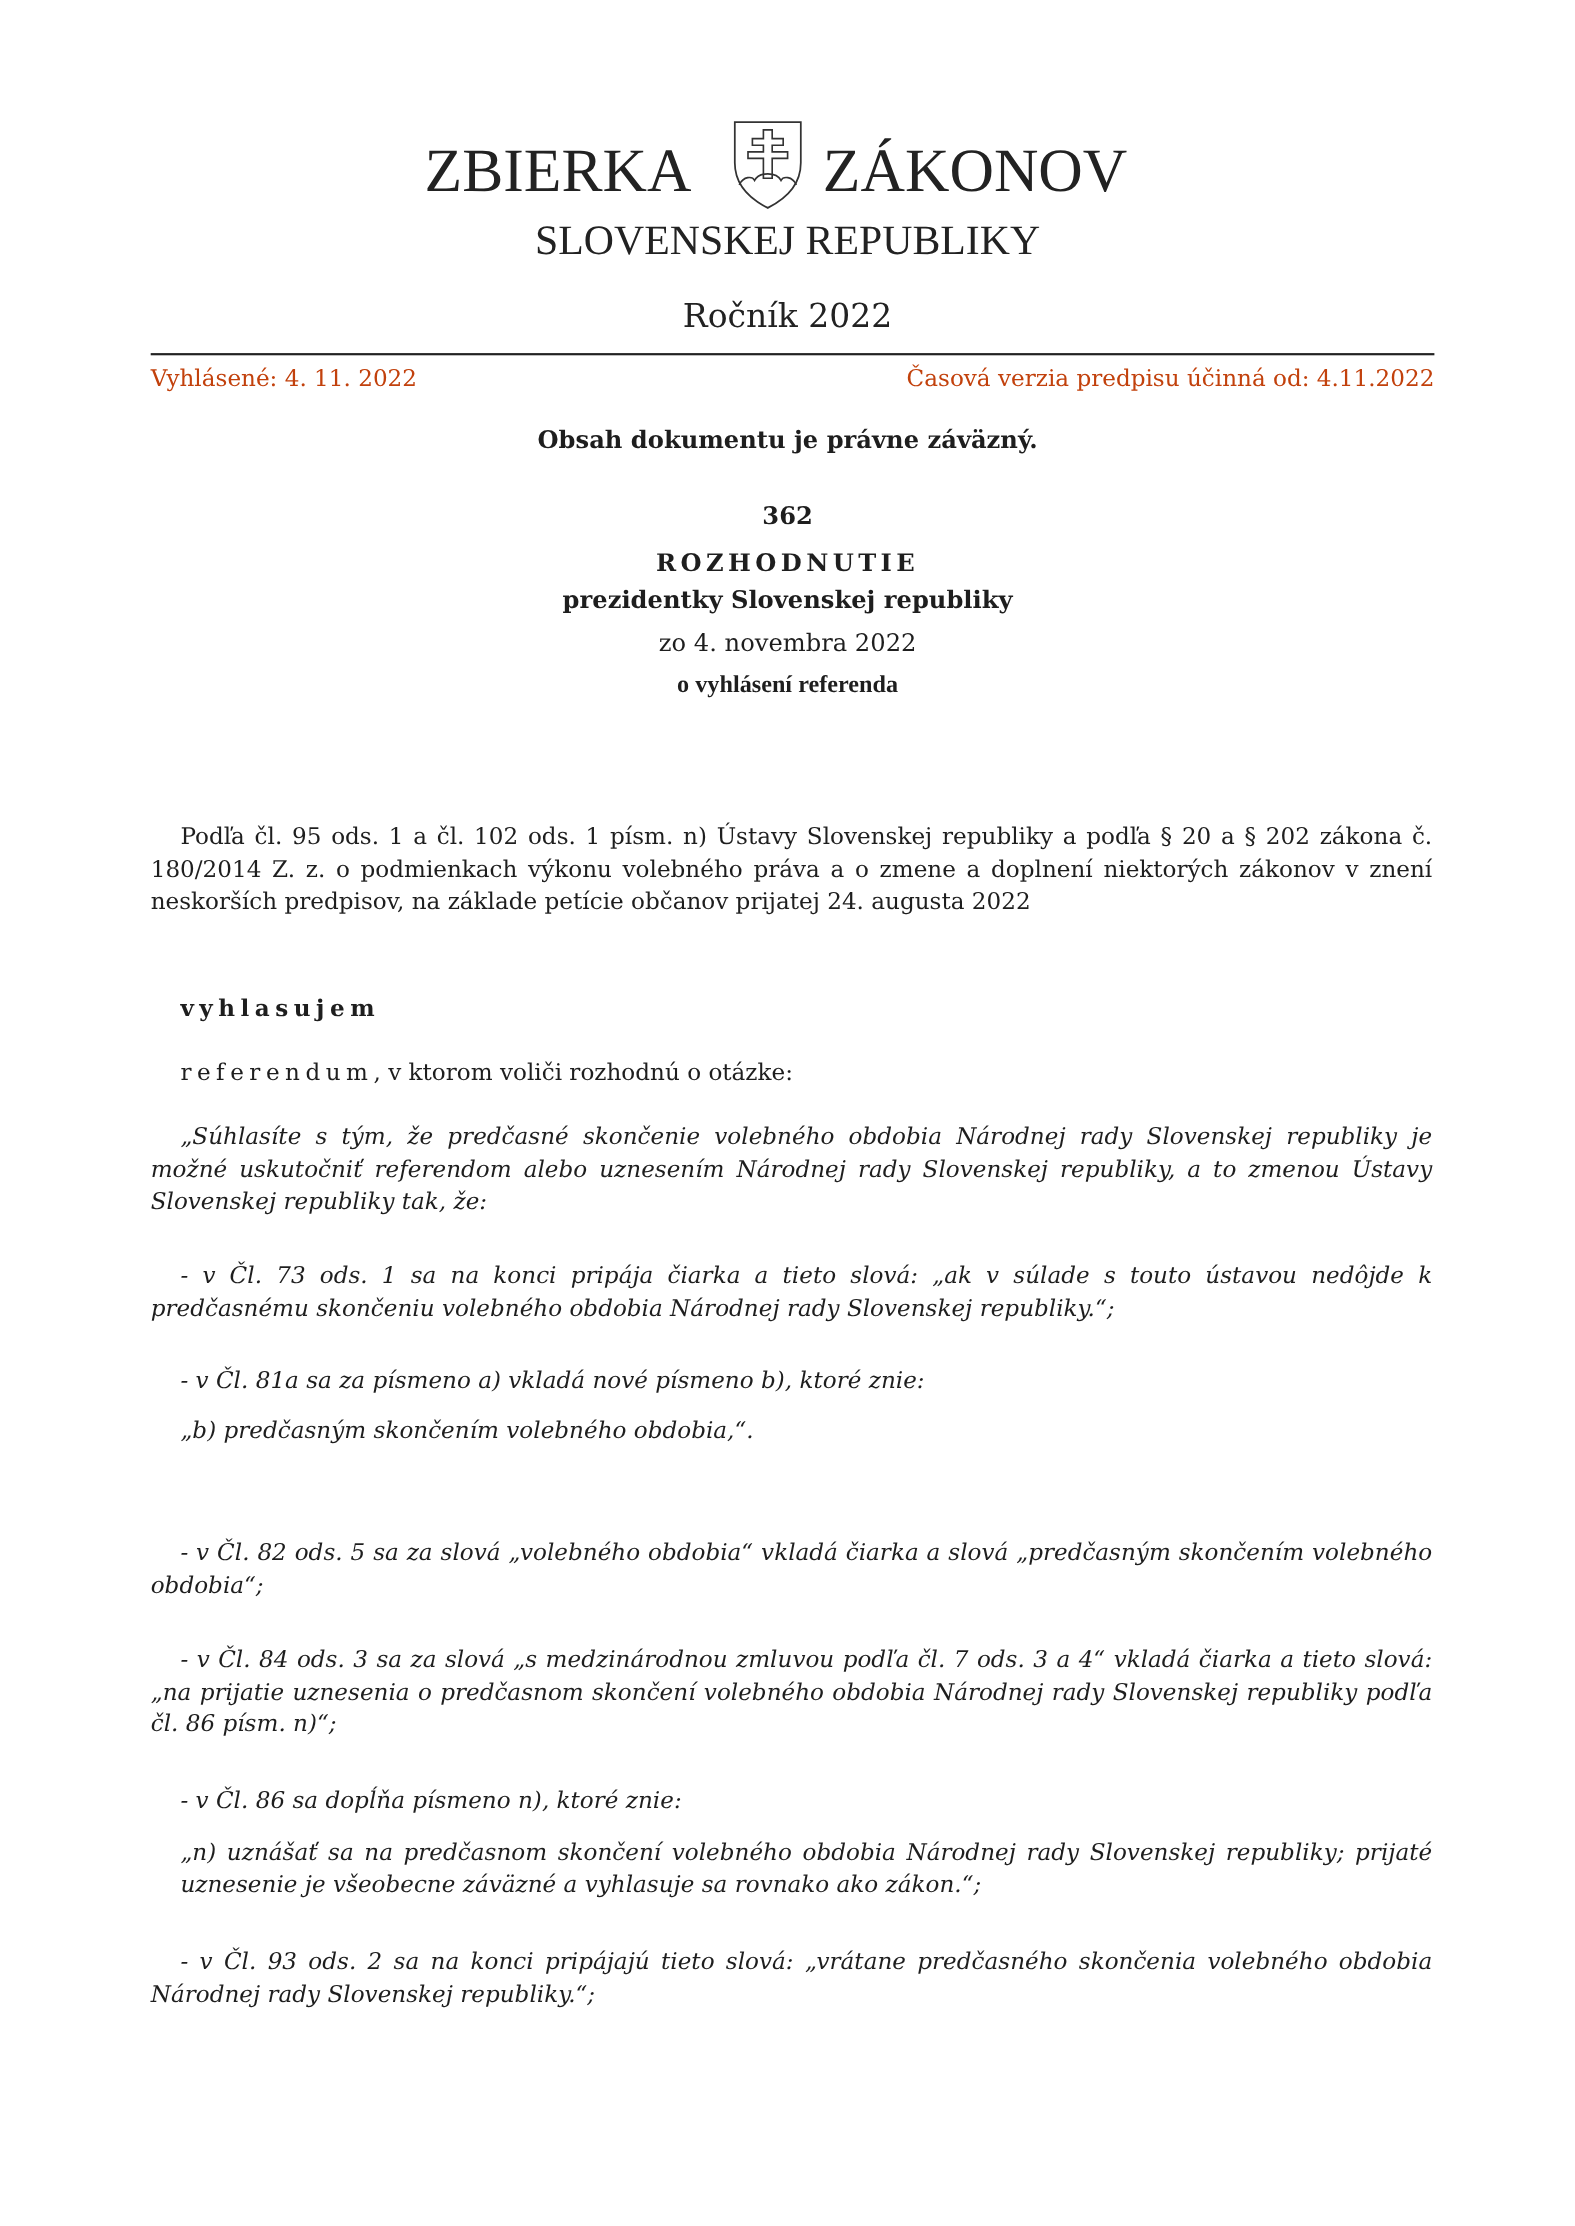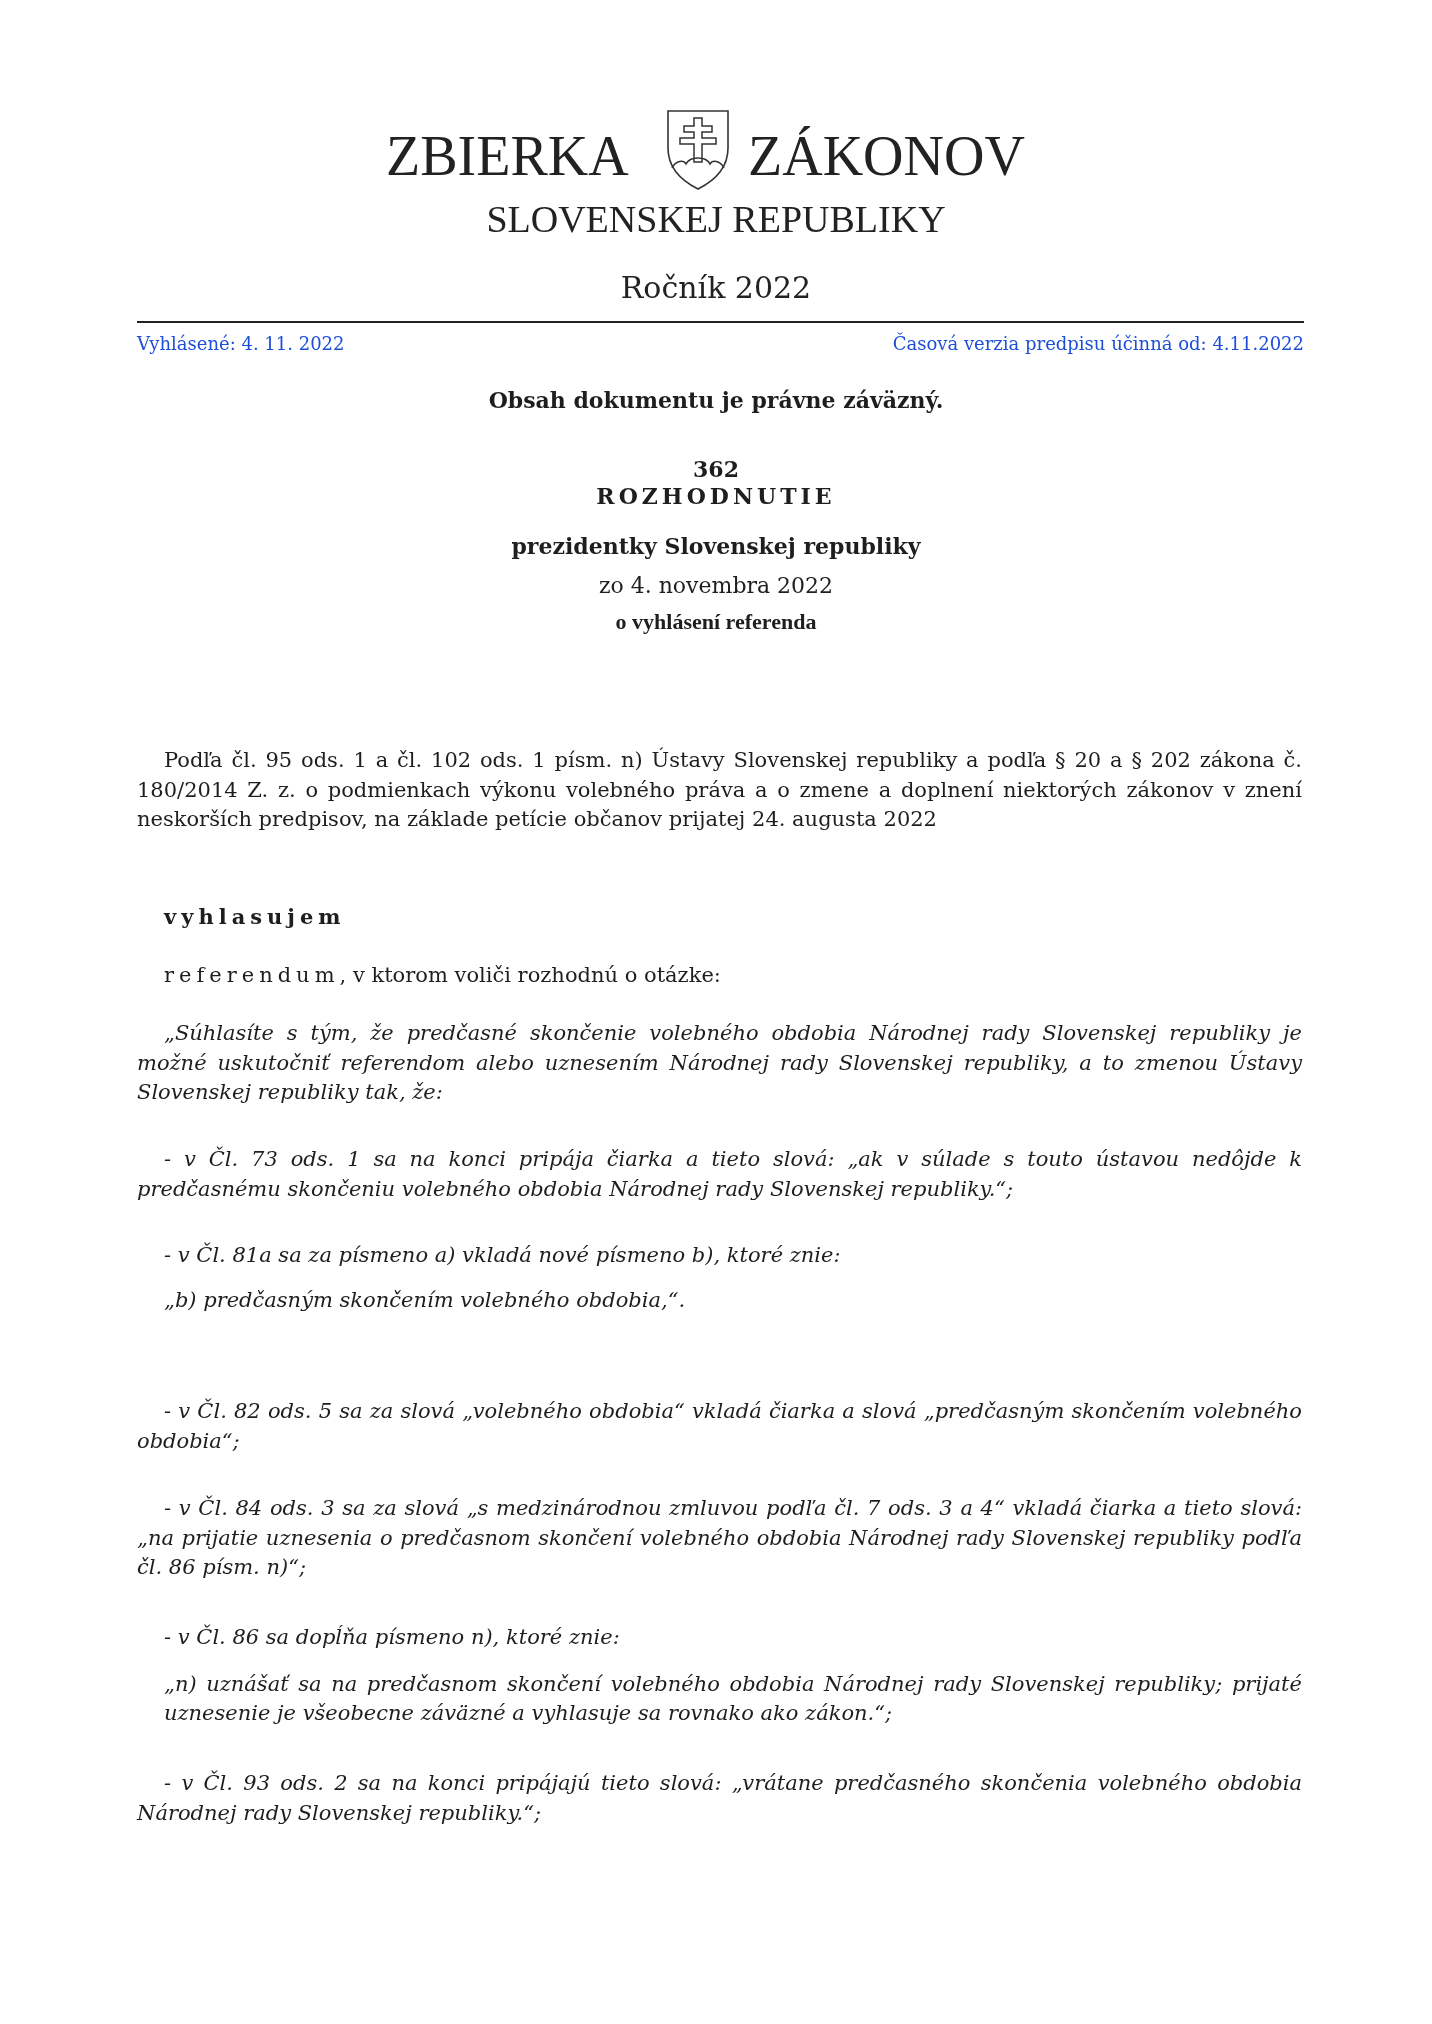--- a/index.html
+++ b/index.html
@@ -11,28 +11,28 @@
   .center { left:0; width:1432px; text-align:center; }
 
   
   .mast-title { top:126px; font-family:"Liberation Serif", serif; font-size:56px; line-height:60px; letter-spacing:0px; color:#222; }
   .mast-left  { left:386px; }
   .mast-right { left:748px; }
   .emblem { position:absolute; left:664px; top:108px; width:68px; height:84px; }
   .mast-sub { top:198px; font-family:"Liberation Serif", serif; font-size:38px; line-height:42px; color:#222; }
   .rocnik { top:270px; font-family:"DejaVu Serif", serif; font-size:30px; line-height:36px; color:#222; }
   .rule { position:absolute; left:137px; top:321px; width:1167px; height:2px; background:#222; }
-  .meta { top:330px; font-family:"DejaVu Serif", serif; font-size:18px; line-height:28px; color:#1d4ed8; }
+  .meta { top:330px; font-family:"DejaVu Serif", serif; font-size:21px; line-height:28px; color:#c2410c; }
   .meta-left { left:137px; }
   .meta-right { right:128px; }
   .binding { top:386px; font-family:"DejaVu Serif", serif; font-weight:bold; font-size:22px; line-height:28px; }
 
   
   .h-num  { top:455px; font-weight:bold; font-size:22px; line-height:28px; }
-  .h-type { top:482px; font-weight:bold; font-size:22px; line-height:28px; letter-spacing:4px; }
+  .h-type { top:498px; font-weight:bold; font-size:22px; line-height:28px; letter-spacing:4px; }
   .h-who  { top:532px; font-weight:bold; font-size:22px; line-height:28px; }
   .h-date { top:572px; font-size:22px; line-height:28px; }
   .h-subj { top:608px; font-weight:bold; font-size:22px; line-height:28px;font-family:Liberation Serif, serif; }
 
   
   .body-block { position:absolute; left:137px; width:1165px; font-size:21px; line-height:29.5px; color:#1e1e1e; }
   .p { margin:0; text-align:justify; text-align-last:left; }
   .indent { text-indent:27px; }
   .pad { padding-left:27px; }
   .it { font-style:italic; }

